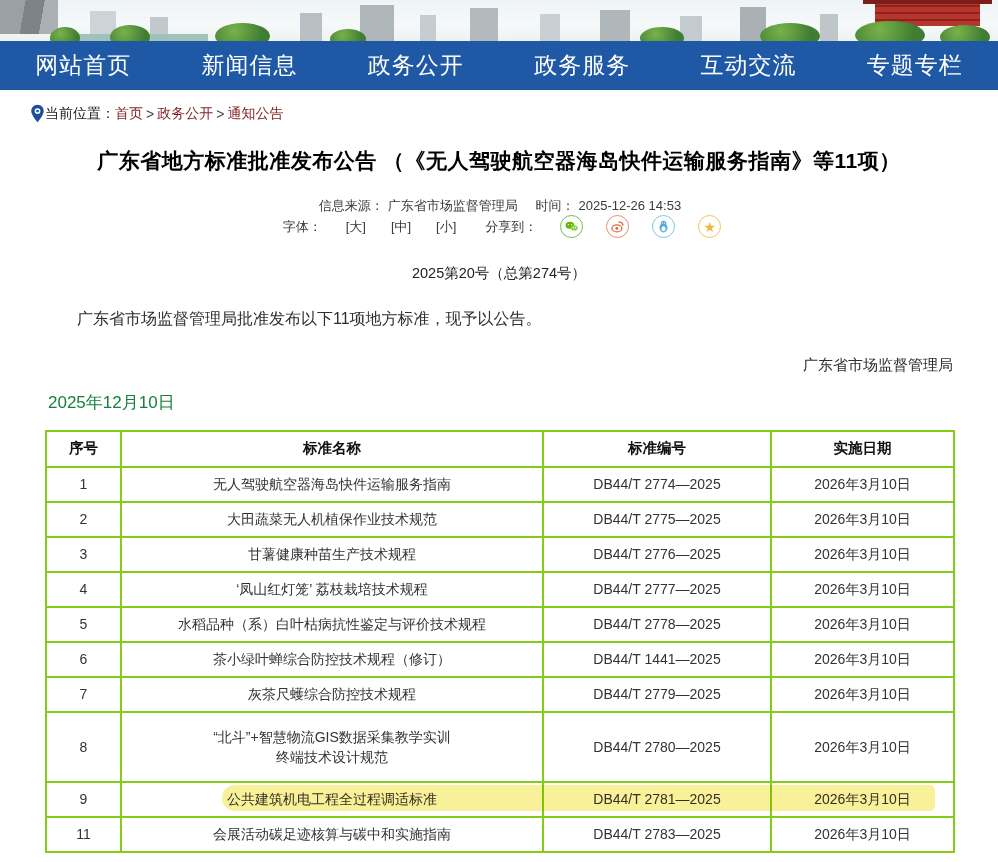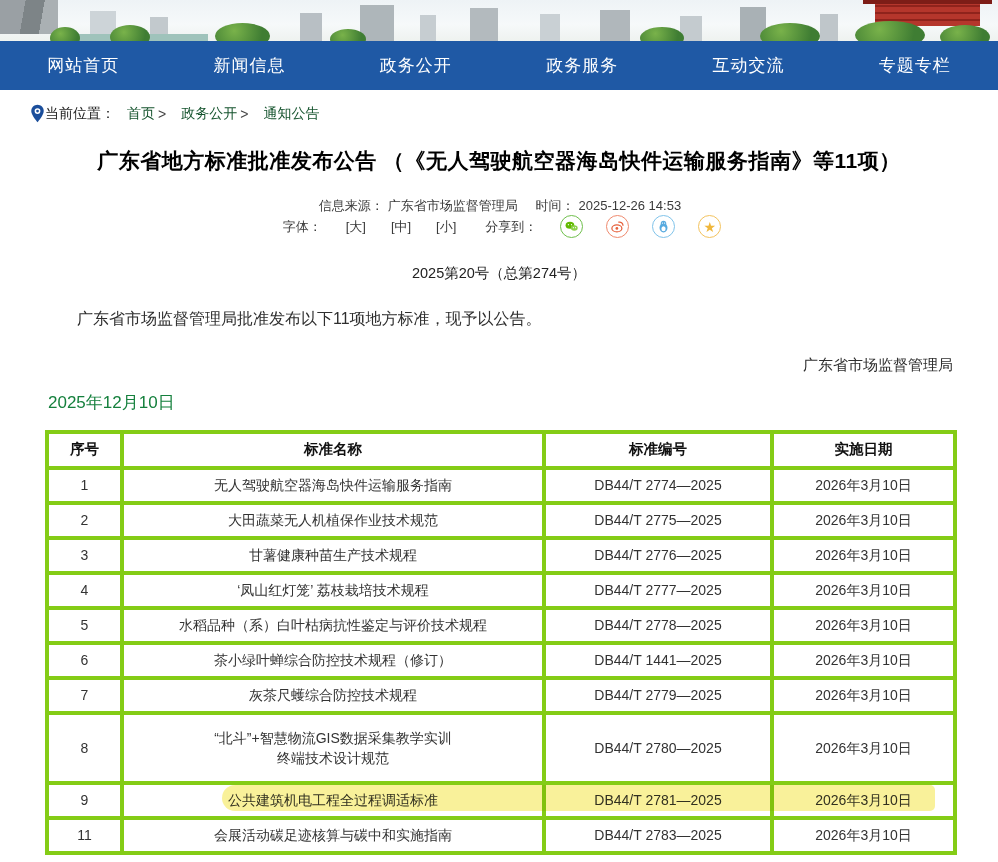--- a/index.html
+++ b/index.html
@@ -15,45 +15,45 @@
     background:radial-gradient(circle at 35% 30%, #79b24a, #3f7d33 70%); }
   .pagoda { position:absolute; right:18px; top:0; width:105px; height:26px;
     background:repeating-linear-gradient(#b5362c 0 5px, #8f231c 5px 7px); }
   .pagoda:before { content:""; position:absolute; left:-12px; top:0; width:129px; height:4px; background:#7d1d17; }
   .sculpt { position:absolute; left:0; top:0; width:58px; height:34px;
     background:linear-gradient(100deg,#9aa0a4 0 40%, #7d8487 40% 70%, #aab0b3 70%); }
   .water { position:absolute; left:58px; bottom:0; width:150px; height:7px; background:#9fc3bb; }
 
   
   .nav { height:49px; display:flex; align-items:center; }
-  .nav-item { flex:1; text-align:center; color:#fff; font-size:17px; letter-spacing:1px; cursor:pointer; }
+  .nav-item { flex:1; text-align:center; color:#fff; font-size:23px; letter-spacing:1px; cursor:pointer; }
 
   
   .crumb { display:flex; align-items:center; gap:0; padding:14px 0 10px 30px; font-size:14px; color:#222; }
-  .crumb a { color:#14532d; text-decoration:none; cursor:pointer;margin-left:12px; }
+  .crumb a { color:#7f1d1d; text-decoration:none; cursor:pointer; }
   .crumb .sep { color:#444; margin:0 3px; }
   .pin { width:15px; height:19px; display:inline-block; }
 
   
   .title { text-align:center; font-size:21px; font-weight:bold; color:#000; padding:14px 40px 6px; letter-spacing:0.5px; }
   .meta { display:flex; align-items:center; justify-content:space-between; padding:16px 32px 0 38px; font-size:13px; color:#3a3a3a;flex-direction:column; }
   .meta-left span { margin-right:4px; }
   .meta-right { display:flex; align-items:center; gap:23px; }
   .fontsize-btn { cursor:pointer; margin:0 1px; }
   .share-circle { width:23px; height:23px; border-radius:50%; display:grid; place-items:center; cursor:pointer; background:#fff; }
   .docnum { text-align:center; font-size:14.5px; color:#222; padding-top:26px; }
   .body-p { font-size:16px; color:#2e2e2e; padding:26px 45px 0; text-indent:2em; }
   .sig { text-align:right; font-size:15px; color:#2e2e2e; padding:26px 45px 0; }
   .sigdate { font-size:17px; color:#15803d; padding:16px 48px 8px; }
 
   
   .table-wrap { position:relative; margin:8px 45px 0; }
   table { width:908px; border-collapse:collapse; table-layout:fixed; }
   col.c1{width:75px} col.c2{width:422px} col.c3{width:228px} col.c4{width:183px}
-  th,td { border:4px solid #84cc16; text-align:center; vertical-align:middle; font-size:14px; color:#333;
+  th,td { border:2px solid #84cc16; text-align:center; vertical-align:middle; font-size:14px; color:#333;
           padding:0 4px; line-height:1.45; white-space:pre-line; }
   thead tr { height:36px; }
   th { font-weight:bold; color:#111; font-size:14.5px; }
   tbody tr { height:35px; }
   .hl-bar { position:absolute; left:177px; top:355px; width:713px; height:26px;
     border-radius:13px 5px 5px 13px; pointer-events:none;
     background:#f6e95c; opacity:.62; mix-blend-mode:multiply; }
 </style>
 </head>
 <body>

